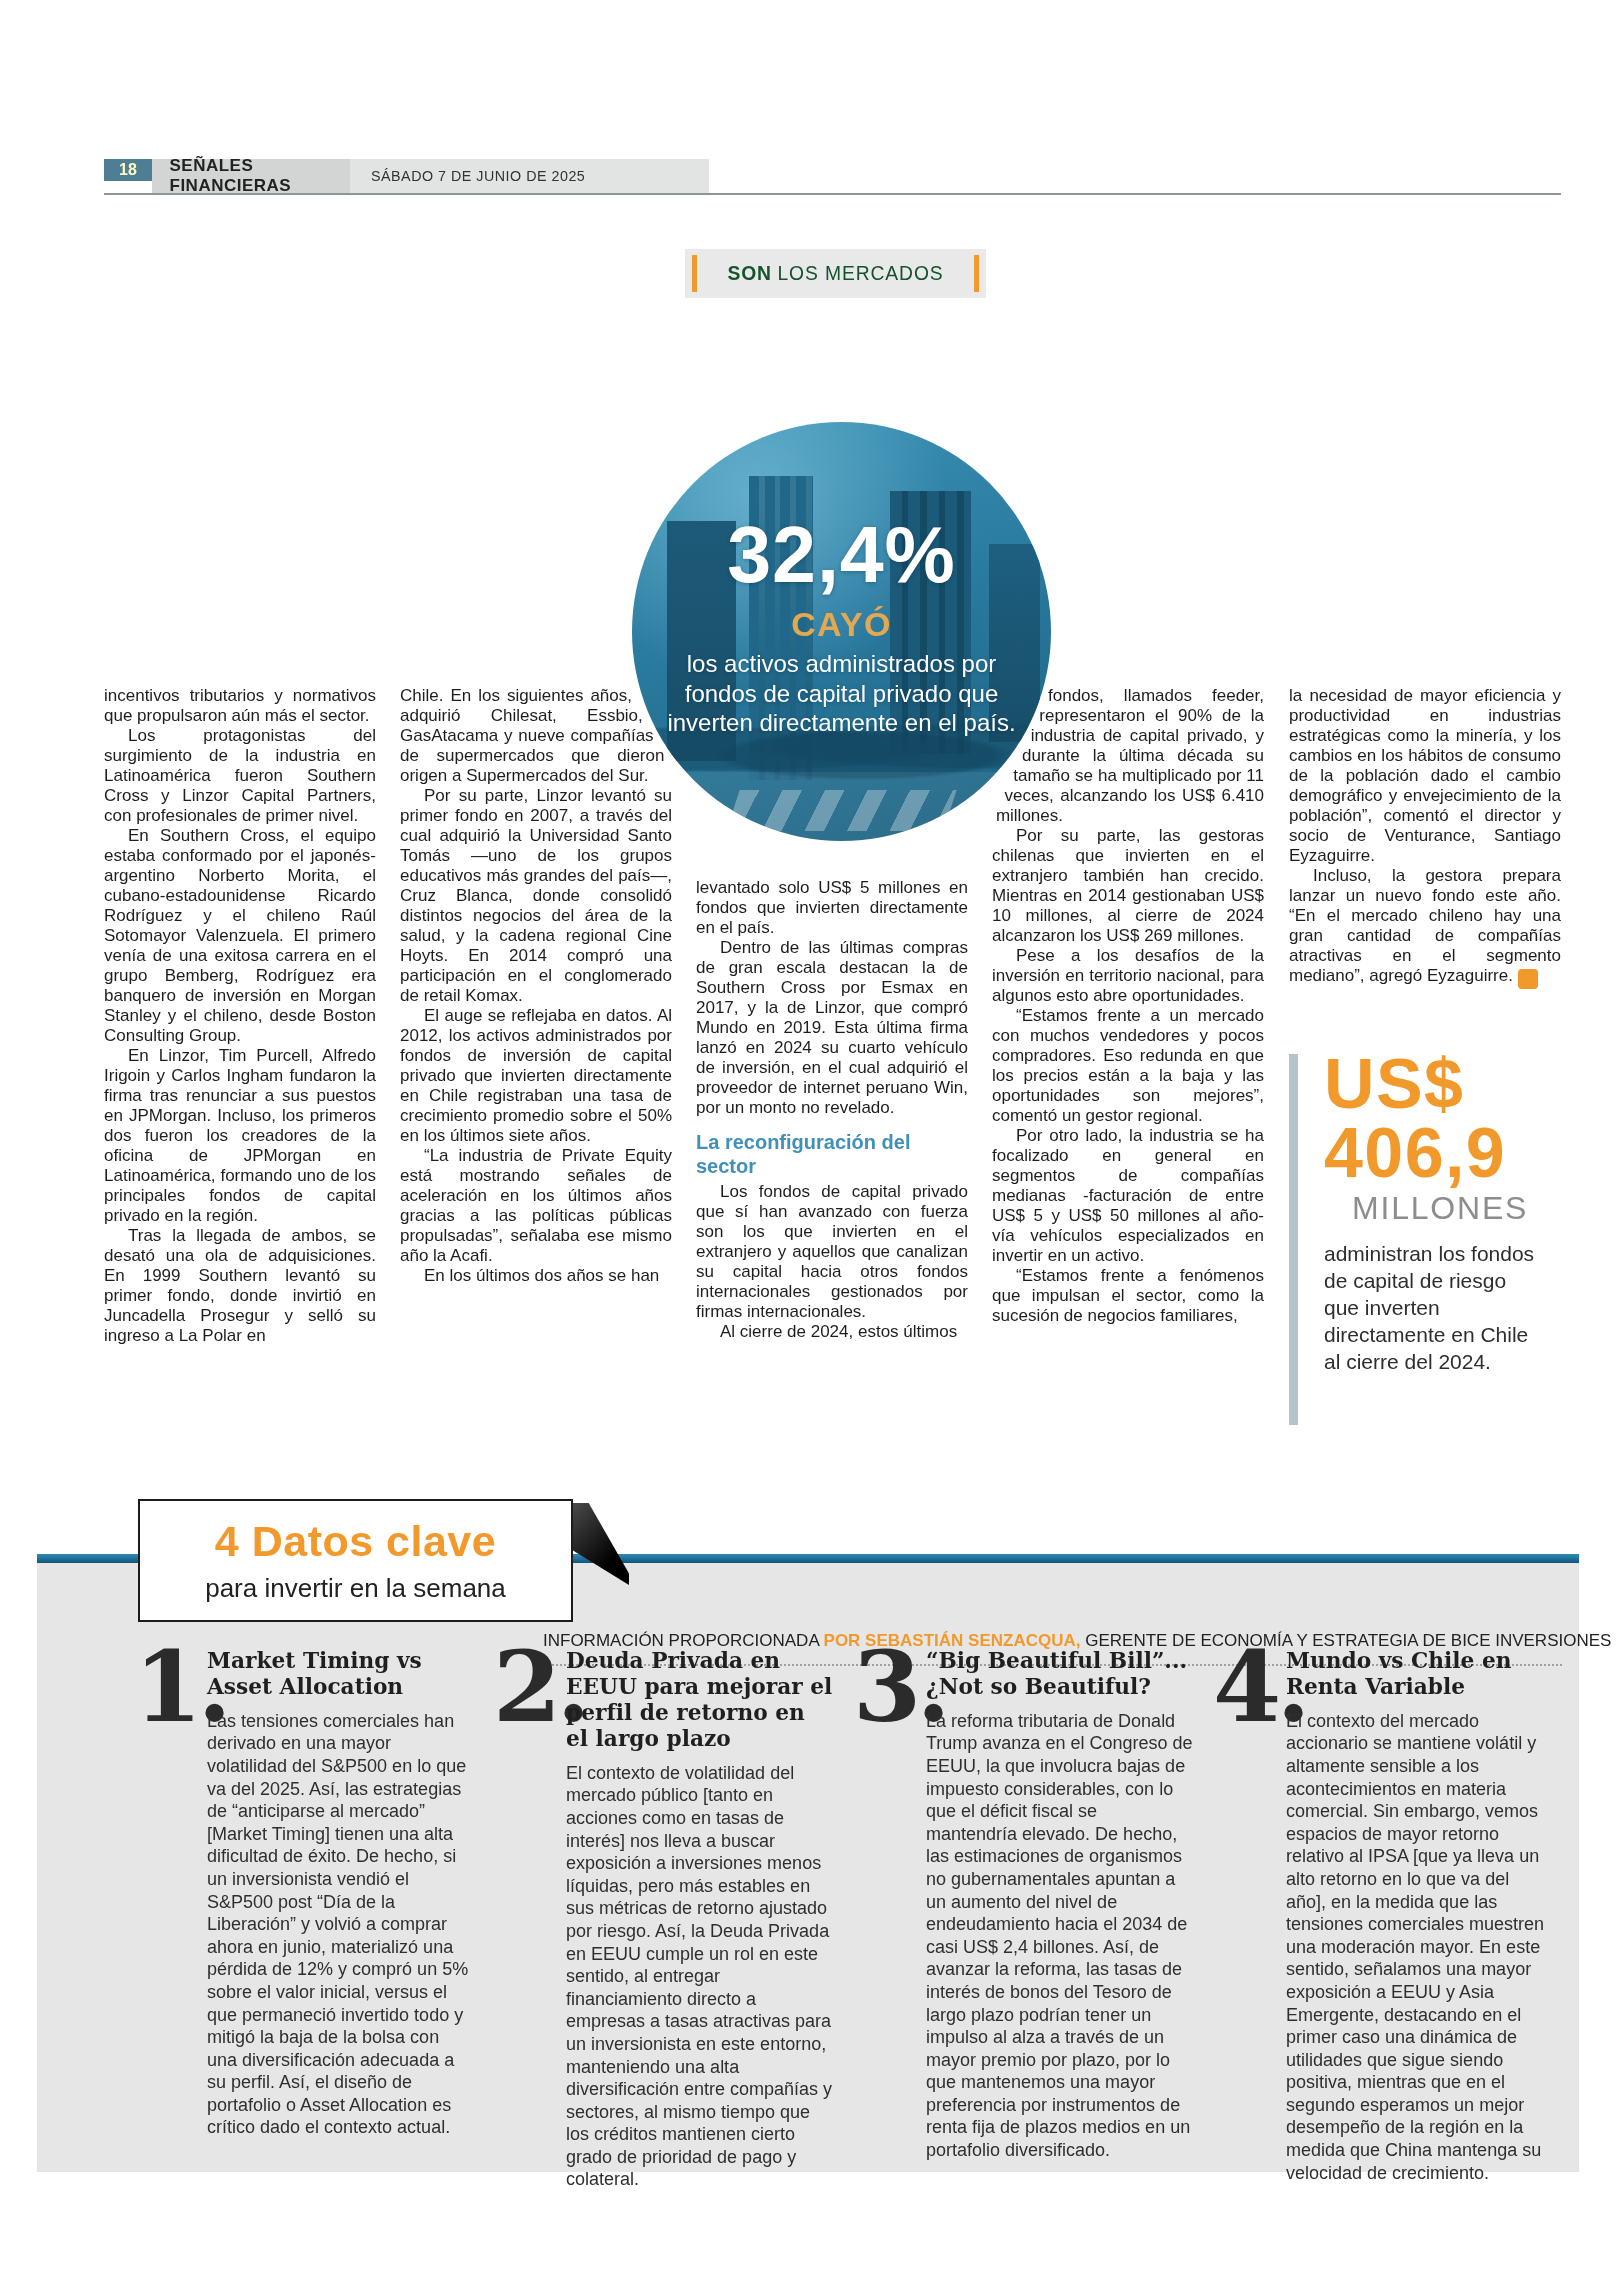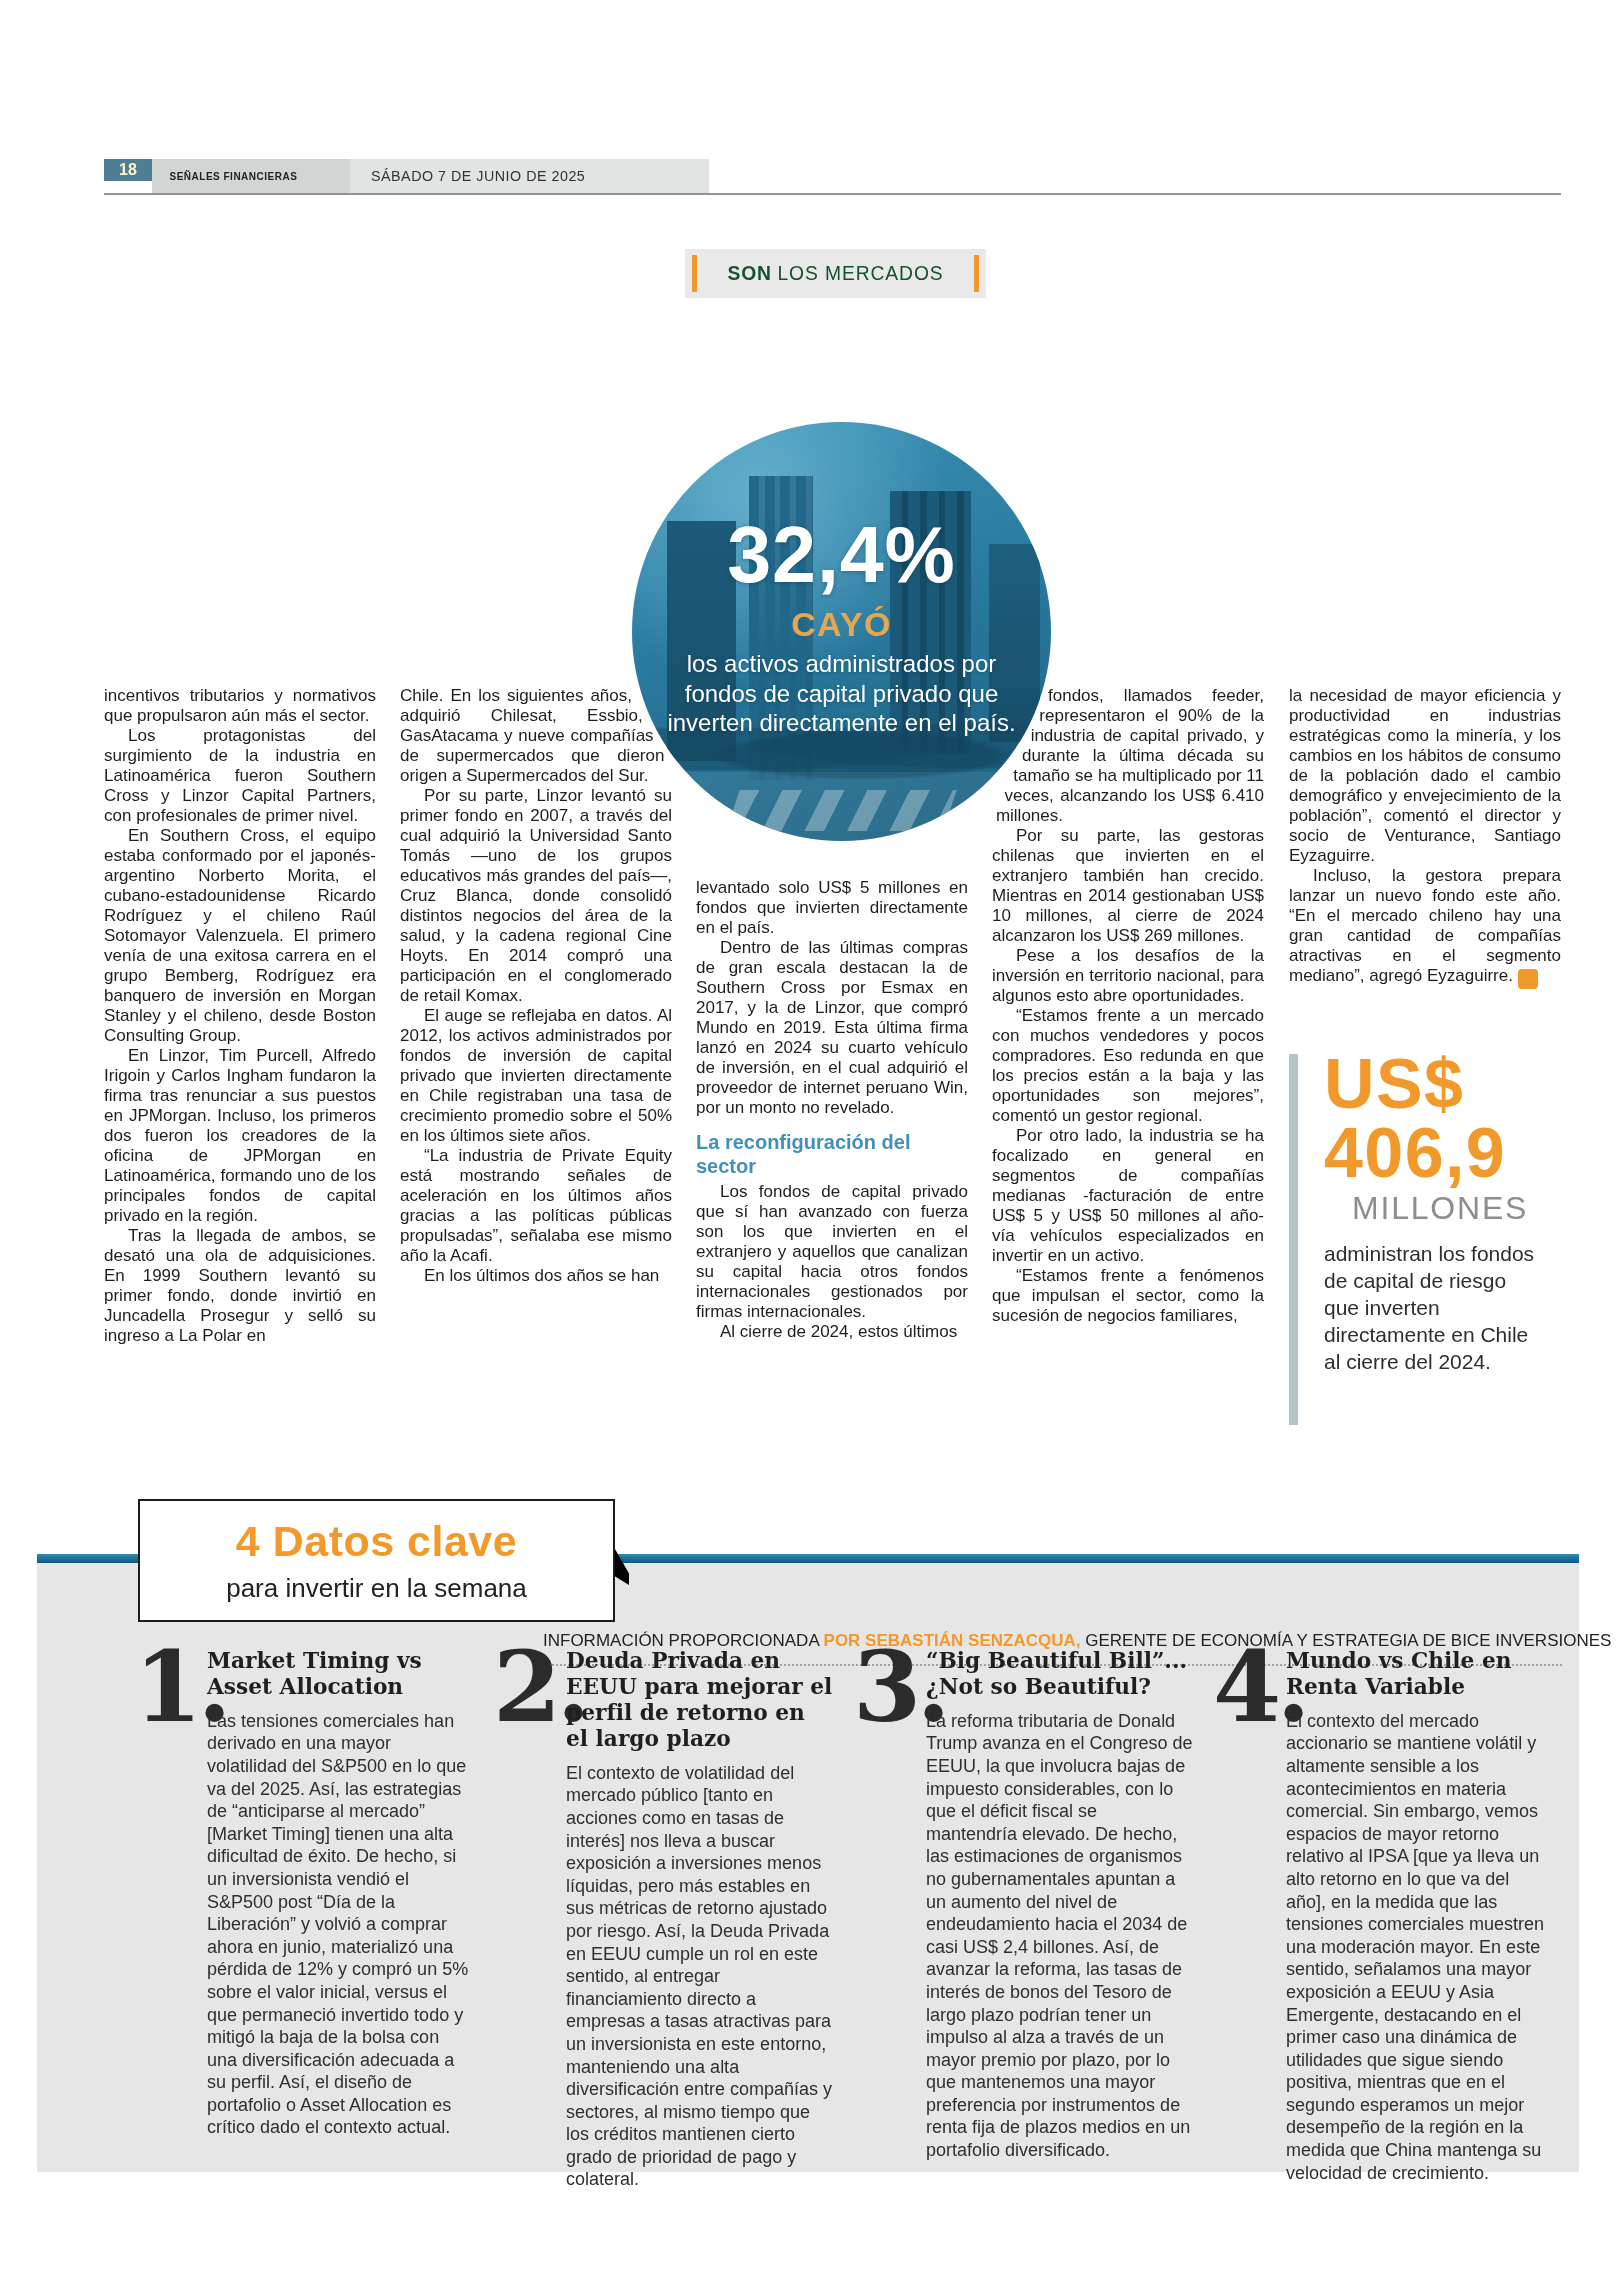--- a/index.html
+++ b/index.html
@@ -5,21 +5,21 @@
   html,body{margin:0;padding:0;background:#ffffff;}
   .page{position:relative;width:1616px;height:2284px;background:#ffffff;overflow:hidden;
         font-family:"Liberation Sans",sans-serif;color:#1e1e1e;}
 
   
   .masthead{position:absolute;left:104px;top:159px;width:1457px;height:34px;}
   .pagenum{position:absolute;left:0;top:0;width:48px;height:22px;background:#4d7e93;
            color:#fef9c3;font-size:16px;font-weight:bold;display:flex;align-items:center;justify-content:center;}
   .section-bar{position:absolute;left:48px;top:0;width:198px;height:34px;background:#d3d5d5;
            display:flex;align-items:center;padding-left:17.5px;box-sizing:border-box;
-           font-weight:bold;font-size:10px;letter-spacing:0.5px;color:#222;}
+           font-weight:bold;font-size:17px;letter-spacing:0.5px;color:#222;}
   .date-bar{position:absolute;left:246px;top:0;width:359px;height:34px;background:#e2e3e3;
            display:flex;align-items:center;padding-left:21px;box-sizing:border-box;
            font-size:14.3px;letter-spacing:0.5px;color:#333;}
   .mast-rule{position:absolute;left:0;top:34px;width:1457px;height:1.8px;background:#8f9496;}
 
   
   .kicker{position:absolute;left:685px;top:249px;width:301px;height:49px;background:#e9e9e9;
           display:flex;align-items:center;justify-content:center;font-size:19.3px;letter-spacing:0.9px;color:#14532d;}
   .kicker .kbar{width:5px;height:37px;background:#f2992c;flex:none;}
   .kicker .kbar.left{margin-right:30px;}
@@ -75,21 +75,21 @@
   .ss-unit{color:#8d8d8d;font-size:32px;letter-spacing:1.8px;margin-top:1.8px;margin-left:28px;}
   .ss-cap{color:#2e2e2e;font-size:21px;line-height:27px;margin-top:13px;width:221px;}
 
   
   .gray-panel{position:absolute;left:37px;top:1563px;width:1542px;height:609px;background:#e6e6e6;}
   .blue-line{position:absolute;left:37px;top:1554px;width:1542px;height:9.2px;
       background:linear-gradient(#2f8cb5 0%,#11557c 100%);}
   .ribbon{position:absolute;left:573px;top:1503px;width:56px;height:82px;
       background:linear-gradient(135deg,#4a4a4a 0%,#000 70%);
       clip-path:polygon(0 0,28% 0,100% 86%,100% 100%,0 58%);}
-  .datos-box{position:absolute;left:138px;top:1499px;width:477px;height:123px;background:#fff;
+  .datos-box{position:absolute;left:138px;top:1499px;width:435px;height:123px;background:#fff;
       border:2.3px solid #1c1c1c;box-sizing:border-box;display:flex;flex-direction:column;
       align-items:center;justify-content:center;z-index:3;}
   .datos-title{color:#f2992c;font-weight:bold;font-size:43px;letter-spacing:0.5px;}
   .datos-sub{color:#222;font-size:26px;margin-top:6.4px;}
   .credit{position:absolute;left:543px;top:1631px;width:1019px;font-size:17px;letter-spacing:0px;
       color:#222;white-space:nowrap;}
   .credit .by{color:#f2992c;font-weight:bold;}
   .dotline{position:absolute;left:543px;top:1664px;width:1019px;border-top:2.3px dotted #a0a0a0;}
 
   .item{position:absolute;top:1645px;width:355px;display:flex;align-items:flex-start;}

